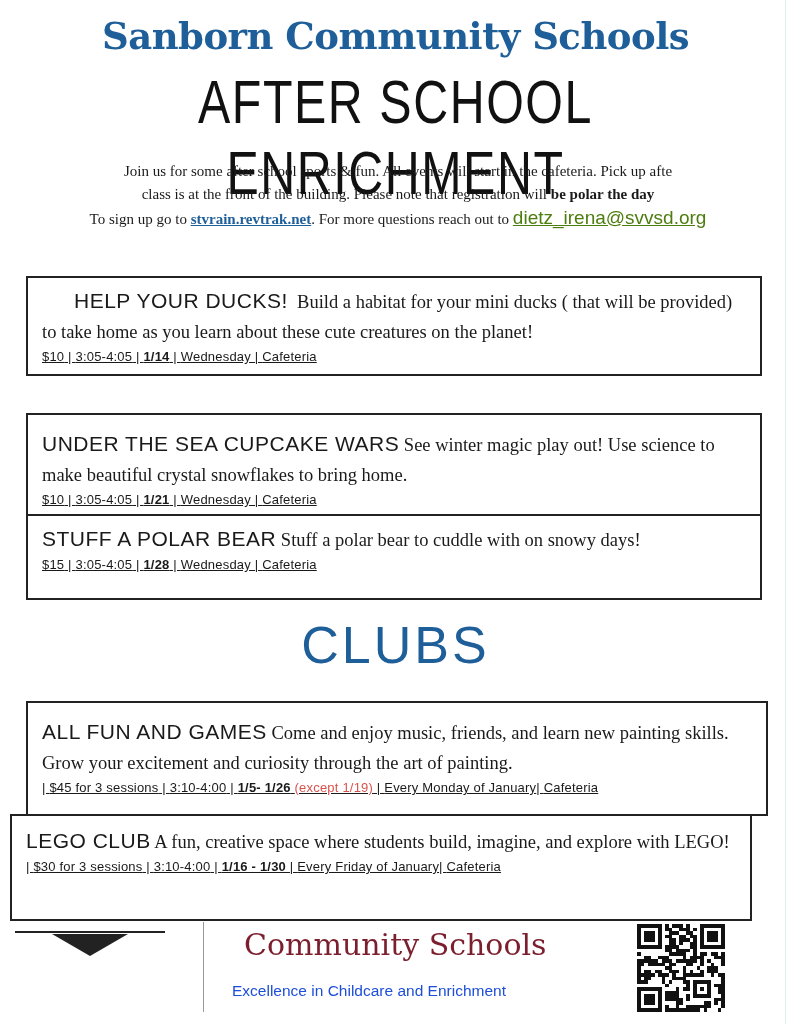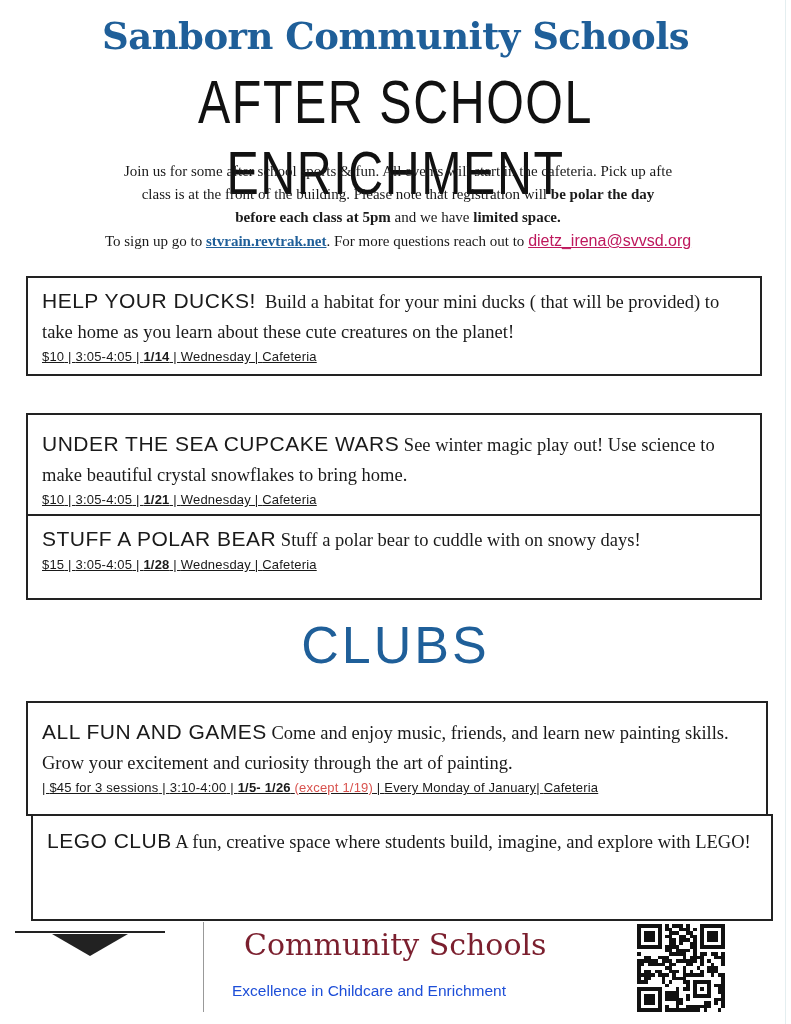--- a/index.html
+++ b/index.html
@@ -10,37 +10,37 @@
                font-family: "DejaVu Serif", serif; font-weight: bold; font-size: 37px;
                color: #1f5f99; letter-spacing: -0.5px; }
   .main-title { position: absolute; left: 0; width: 791px; top: 66px; text-align: center;
                 font-family: "Liberation Sans Narrow", "Liberation Sans", sans-serif;
                 font-size: 62px; color: #111; letter-spacing: 2px; transform: scaleX(0.78);
                 transform-origin: center; font-weight: normal; }
   .intro { position: absolute; left: 18px; width: 760px; top: 160px; text-align: center;
            font-size: 15px; line-height: 23px; font-family: "Liberation Serif", serif; }
   .intro b { font-weight: bold; }
   .intro .link-main { color: #1f5f99; font-weight: bold; text-decoration: underline; cursor: pointer; }
-  .intro .link-email { color: #be185d; text-decoration: underline; font-family: "Liberation Sans", sans-serif; font-size: 16px; cursor: pointer; }
+  .intro .link-email { color: #4d7c0f; text-decoration: underline; font-family: "Liberation Sans", sans-serif; font-size: 19px; cursor: pointer; }
 
   .box { position: absolute; border: 2px solid #222; background: #fff; box-sizing: border-box;
          padding: 8px 10px 6px 14px; font-family: "Liberation Serif", serif; }
   .box .name { font-family: "Liberation Sans Narrow", "Liberation Sans", sans-serif;
                font-size: 21px; letter-spacing: 0.5px; transform-origin: left; display: inline-block; }
   .box .desc { font-size: 18.5px; line-height: 30px; }
   .box .meta { font-family: "Liberation Sans Narrow", "Liberation Sans", sans-serif; font-size: 13px;
                margin-top: 2px; letter-spacing: 0.2px; text-decoration: underline; }
   .box .meta b { font-weight: bold; }
   .box .meta .red { color: #d9534f; }
 
   #ev1 { left: 26px; top: 276px; width: 736px; height: 100px; }
   #ev2 { left: 26px; top: 393px; width: 736px; height: 105px; }
   #ev3 { left: 26px; top: 514px; width: 736px; height: 86px; }
   #cl1 { left: 26px; top: 701px; width: 742px; height: 115px; }
-  #cl2 { left: 31px; top: 814px; width: 742px; height: 107px; }
+  #cl2 { left: 10px; top: 814px; width: 742px; height: 107px; }
 
   .clubs-title { position: absolute; left: 0; width: 791px; top: 615px; text-align: center;
                  font-family: "Liberation Sans Narrow", "Liberation Sans", sans-serif;
                  font-size: 52px; color: #1f5f99; letter-spacing: 3px; }
 
   .logo { position: absolute; left: 12px; top: 928px; width: 180px; height: 90px; }
   .logo .bar { position: absolute; left: 3px; top: 3px; width: 150px; height: 2px; background: #222; }
   .logo .cap { position: absolute; left: 40px; top: 6px; width: 0; height: 0;
                border-left: 38px solid transparent; border-right: 38px solid transparent;
                border-top: 22px solid #222; }
@@ -60,30 +60,27 @@
 
 <div class="org-title">Sanborn Community Schools</div>
 <div class="main-title" style="text-transform: uppercase;">After School Enrichment</div>
 
 <div class="intro">
   <div>Join us for some after school sports &amp; fun. All events will start in the cafeteria. Pick up afte</div>
   <div>
     <span>class is at the front of the building. Please note that registration will </span><b>be polar the day</b>
   </div>
   <div>
-    <b>before each class at 5pm</b><span> and we have </span><b>limited space.</b>
-  </div>
-  <div>
     <span>To sign up go to </span><a class="link-main">stvrain.revtrak.net</a><span>. For more questions reach out to </span><a class="link-email">dietz_irena@svvsd.org</a>
   </div>
 </div>
 
 <div class="box" id="ev1">
   <div class="desc">
-    <span class="name" style="text-transform: uppercase;">Help your ducks!</span>&nbsp;
+    <span class="name" style="text-transform: uppercase; margin-left: 32px;">Help your ducks!</span>&nbsp;
     <span>Build a habitat for your mini ducks ( that will be provided) to take home as you learn about these cute creatures on the planet!</span>
   </div>
   <div class="meta">
     <span>$10</span> |
     <span>3:05-4:05</span> |
     <b>1/14</b> |
     <span>Wednesday</span> |
     <span>Cafeteria</span>
   </div>
 </div>
@@ -130,20 +127,27 @@
     <span class="red">(except 1/19)</span> |
     <span>Every Monday of January</span>|
     <span>Cafeteria</span>
   </div>
 </div>
 
 <div class="box" id="cl2" style="padding-top:10px;">
   <div class="desc">
     <span class="name" style="text-transform: uppercase;">Lego Club</span>
     <span>A fun, creative space where students build, imagine, and explore with LEGO!</span>
+  </div>
+  <div class="meta">
+    | <span>$30 for 3 sessions</span> |
+    <span>3:10-4:00</span> |
+    <b>1/16 - 1/30</b> |
+    <span>Every Friday of January</span>|
+    <span>Cafeteria</span>
   </div>
 </div>
 
 <div class="logo">
   <div class="bar"></div>
   <div class="cap"></div>
 </div>
 <div class="divider-v"></div>
 <div class="cs-title">Community Schools</div>
 <div class="cs-sub">Excellence in Childcare and Enrichment</div>

